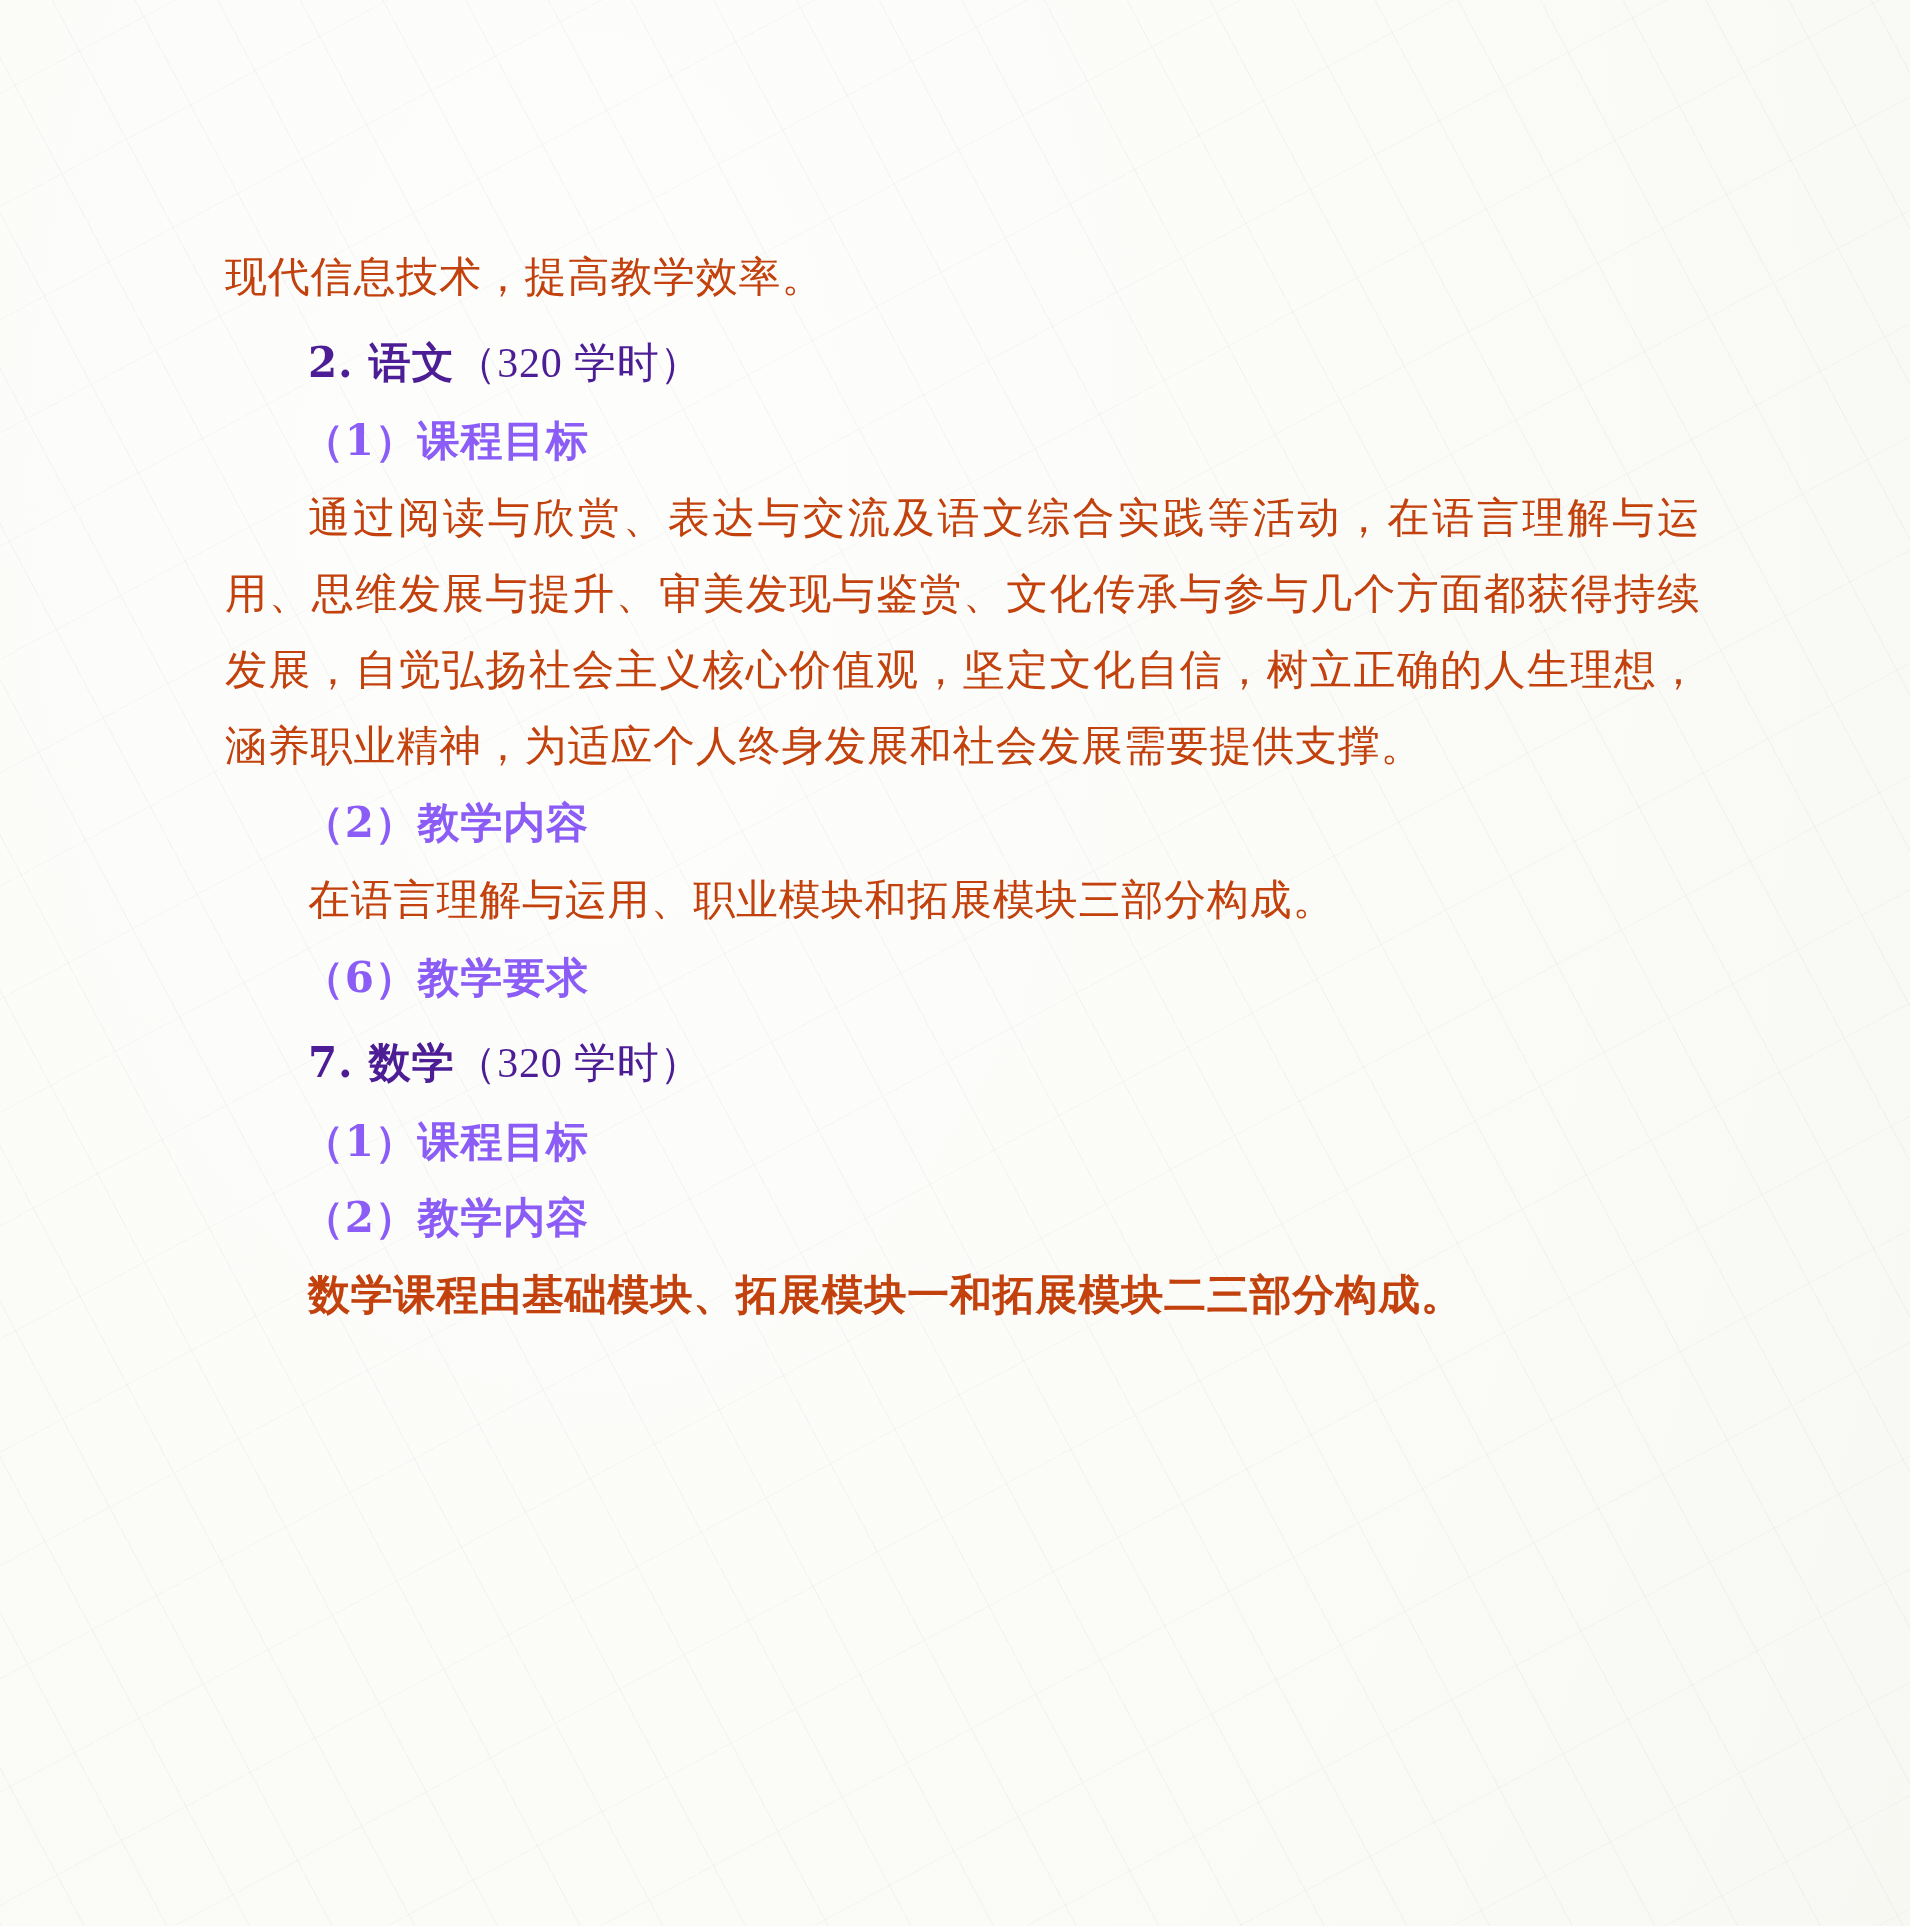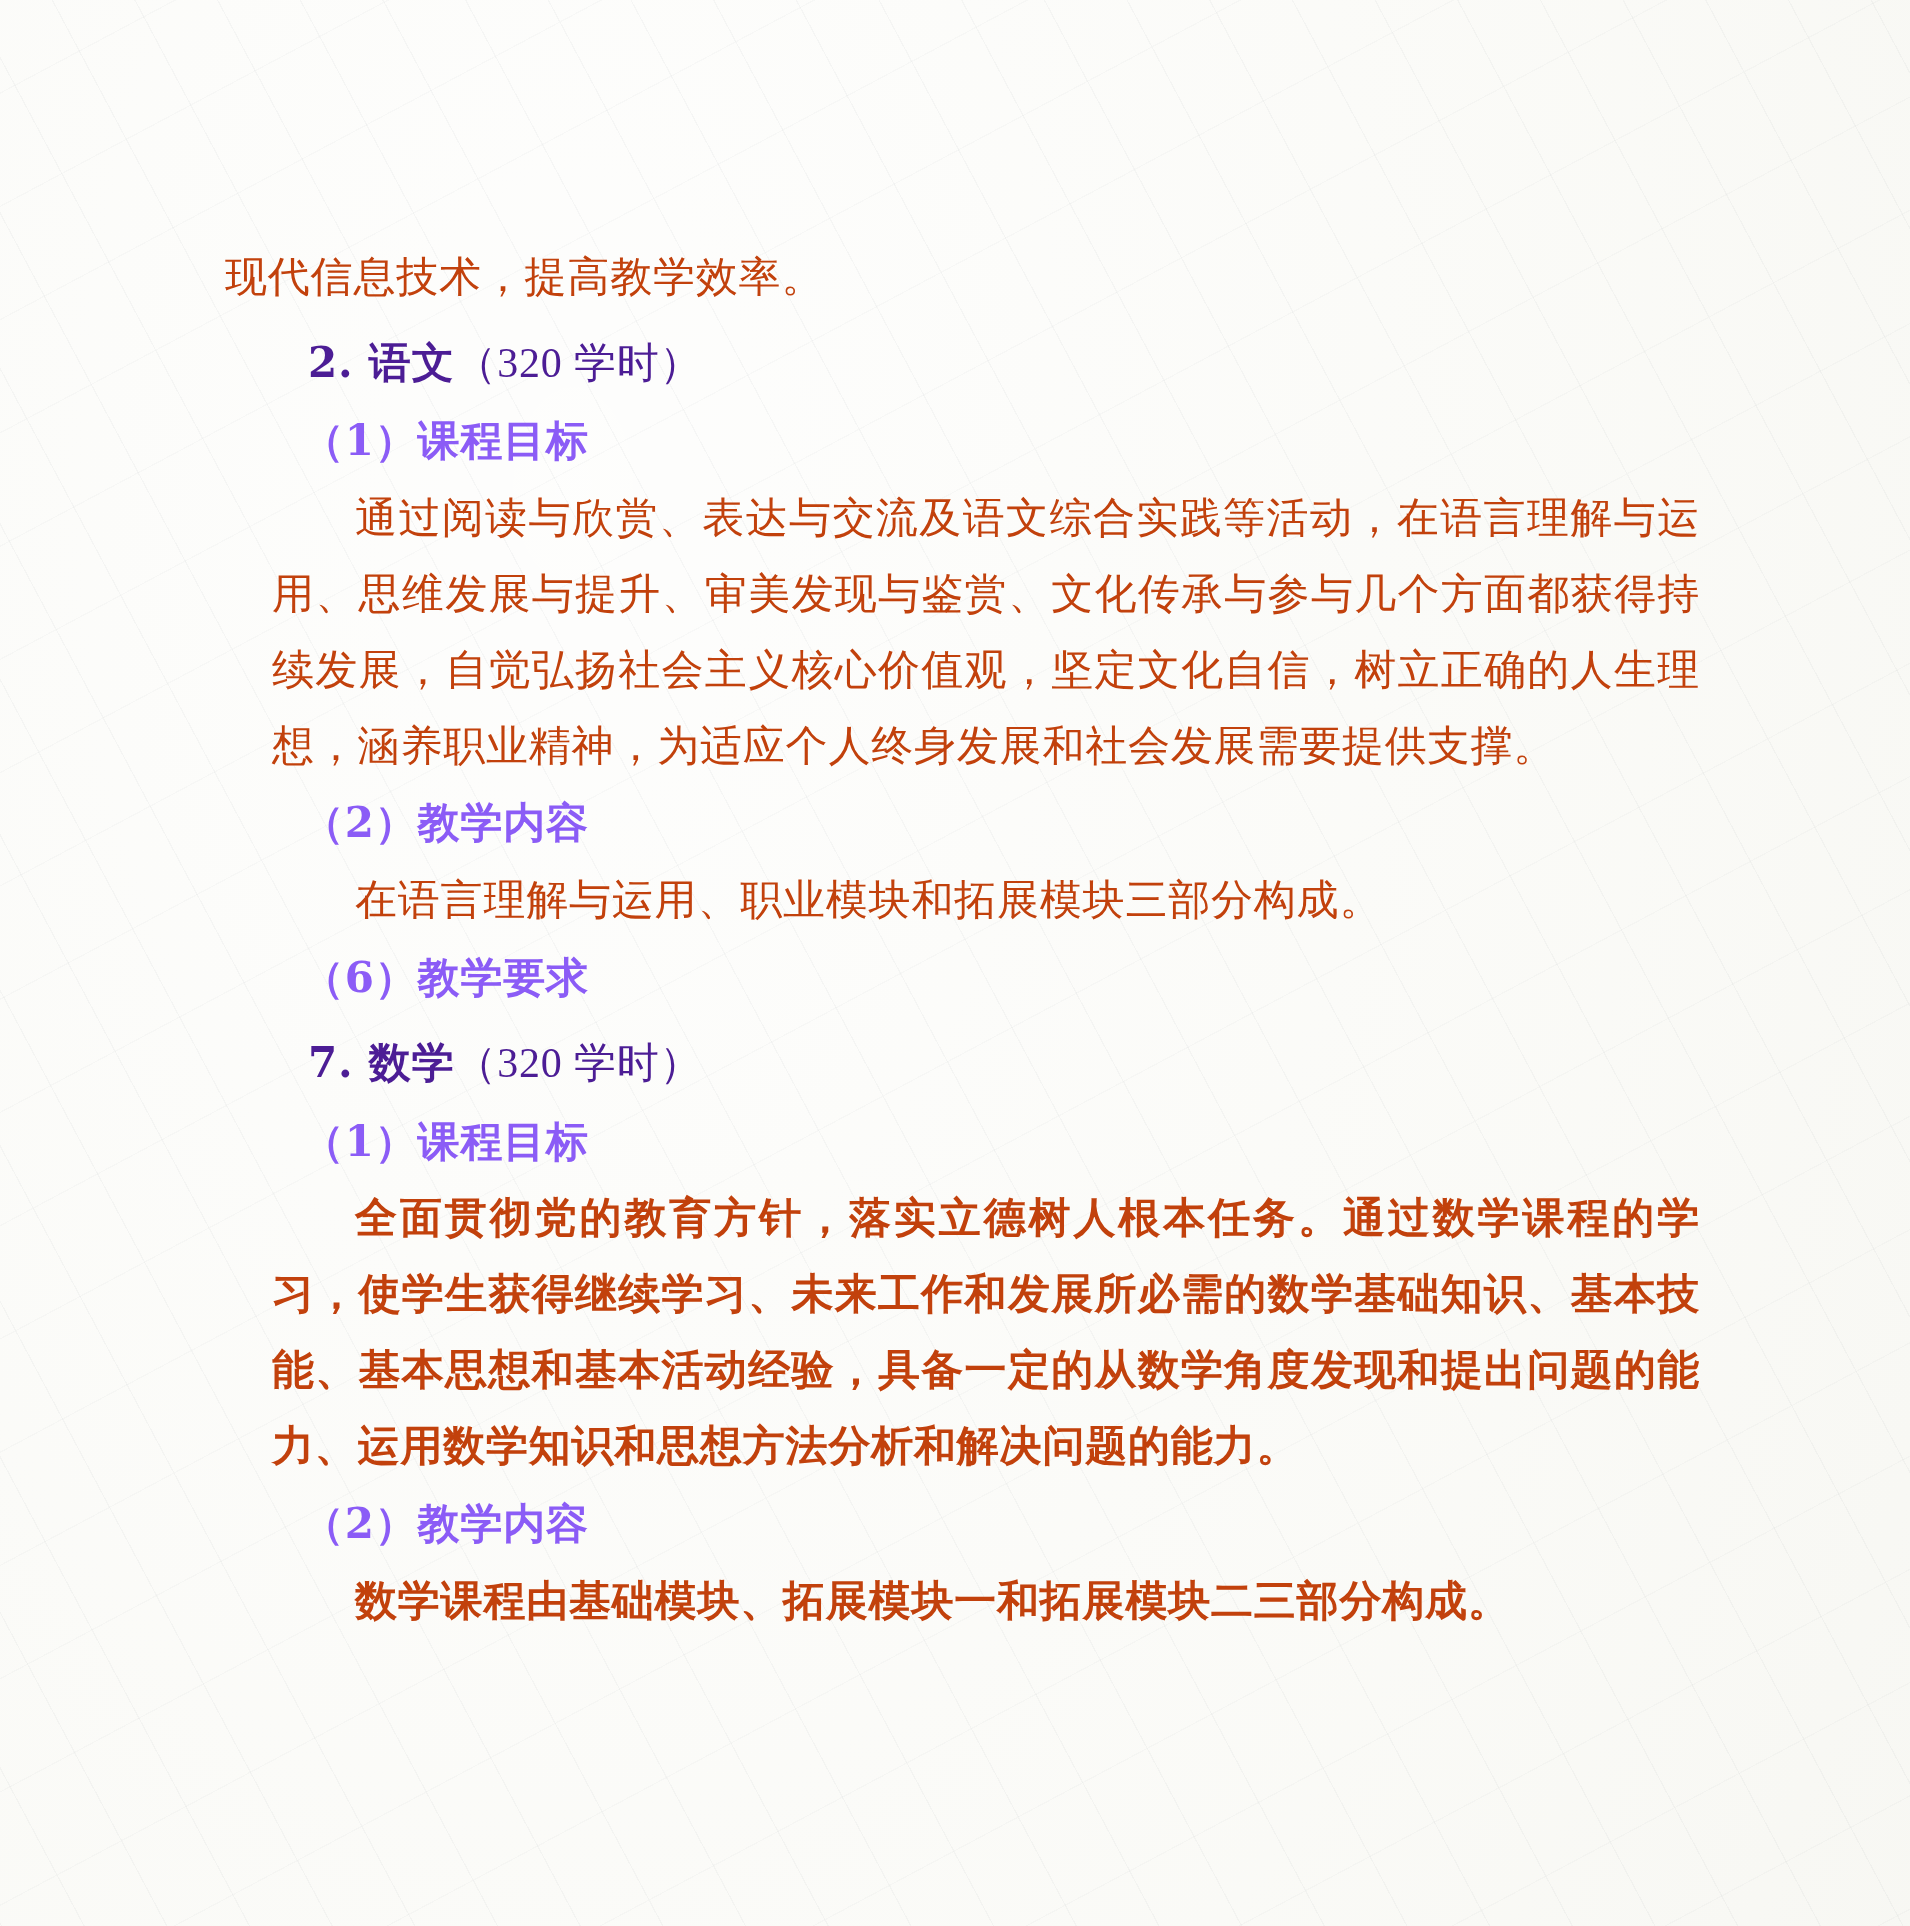--- a/index.html
+++ b/index.html
@@ -42,21 +42,20 @@
     font-size: 42px;
     line-height: 76px;
     letter-spacing: 0.8px;
     text-align: justify;
     text-justify: inter-ideograph;
     margin: 0 0 1.5px 0;
     color: #c2410c;
   }
   .indent2 {
     text-indent: 83px;
-    margin-left: 47px;
   }
   .heading {
     font-size: 42px;
     line-height: 77px;
     letter-spacing: 0.8px;
     margin: 8.5px 0 1.5px 0;
     text-indent: 83px;
     color: #4c1d95;
   }
   .heading .bold {
@@ -99,21 +98,20 @@
 
     <p class="para indent2">在语言理解与运用、职业模块和拓展模块三部分构成。</p>
 
     <p class="sub">（6）教学要求</p>
 
 
     <p class="heading"><span class="bold">7. 数学</span><span>（320 学时）</span></p>
 
     <p class="sub">（1）课程目标</p>
 
-    <p class="para indent2 body-bold">全面贯彻党的教育方针，落实立德树人根本任务。通过数学课程的学习，使学生获得继续学习、未来工作和发展所必需的数学基础知识、基本技能、基本思想和基本活动经验，具备一定的从数学角度发现和提出问题的能力、运用数学知识和思想方法分析和解决问题的能力。</p>
 
     <p class="sub">（2）教学内容</p>
 
     <p class="para indent2 body-bold">数学课程由基础模块、拓展模块一和拓展模块二三部分构成。</p>
 
   </div>
 
 </div>
 
 

